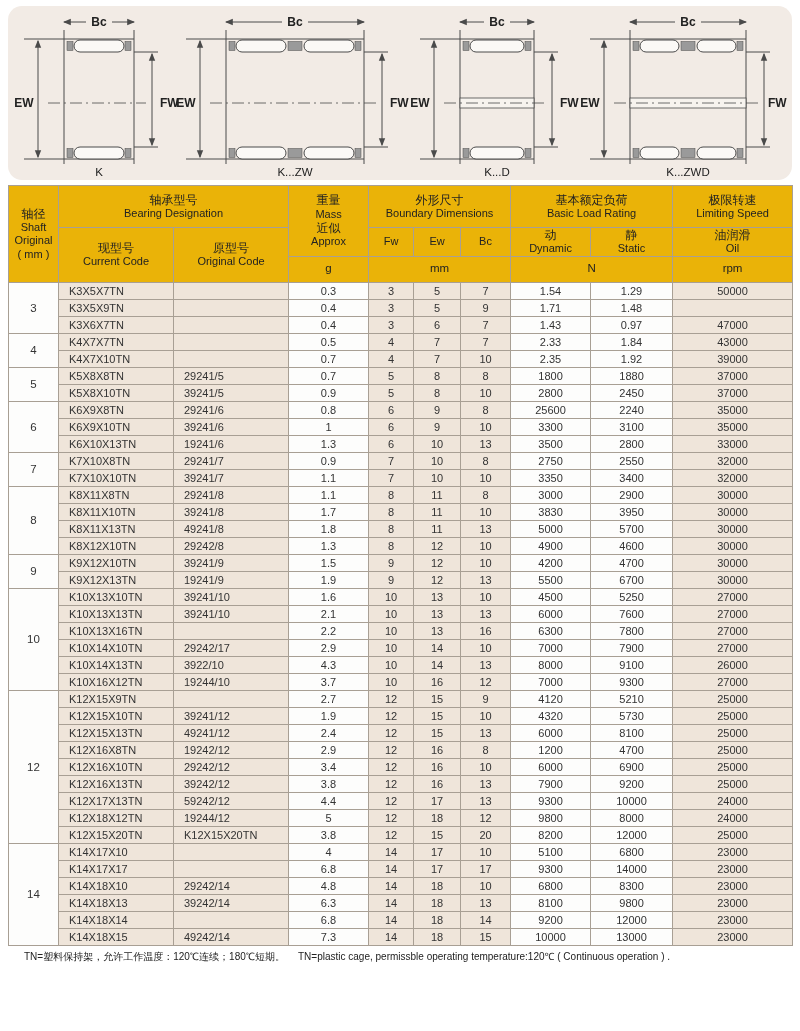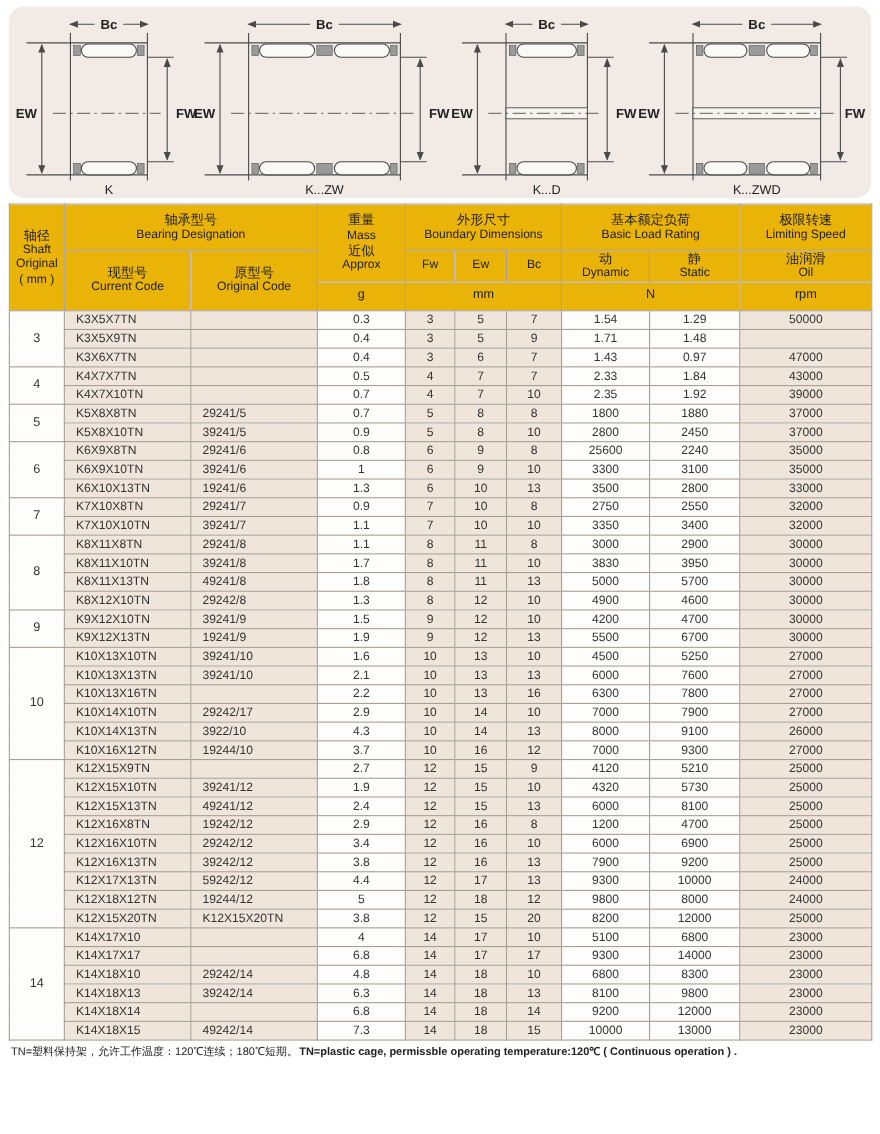--- a/index.html
+++ b/index.html
@@ -52,27 +52,28 @@
   }
   .spec tbody td.shade { background: #efe5da; }
   .spec tbody td.c-current, .spec tbody td.c-original {
     text-align: left;
     padding-left: 10px;
   }
   .spec tbody td.shaft { background: #fdfdfc; font-size: 11.5px; }
 
   .notes {
     display: flex;
-    margin: 4px 10px;
+    gap: 12px;
+    margin: 4px 24px;
     font-size: 10px;
     line-height: 1.45;
     color: #222;
   }
   .note-zh { width: 262px; flex: none; }
-  .note-en { flex: 1; font-weight: bold; }
+  .note-en { flex: 1; }
 </style>
 </head>
 <body>
 
 <div class="panel">
   <svg width="784" height="174" viewBox="0 0 784 174">
       <defs>
         <marker id="ar" viewBox="0 0 10 10" refX="8.5" refY="5" markerWidth="8" markerHeight="8" orient="auto-start-reverse">
           <path d="M0,1 L10,5 L0,9 z" fill="#4a4a4a"></path>
         </marker>

